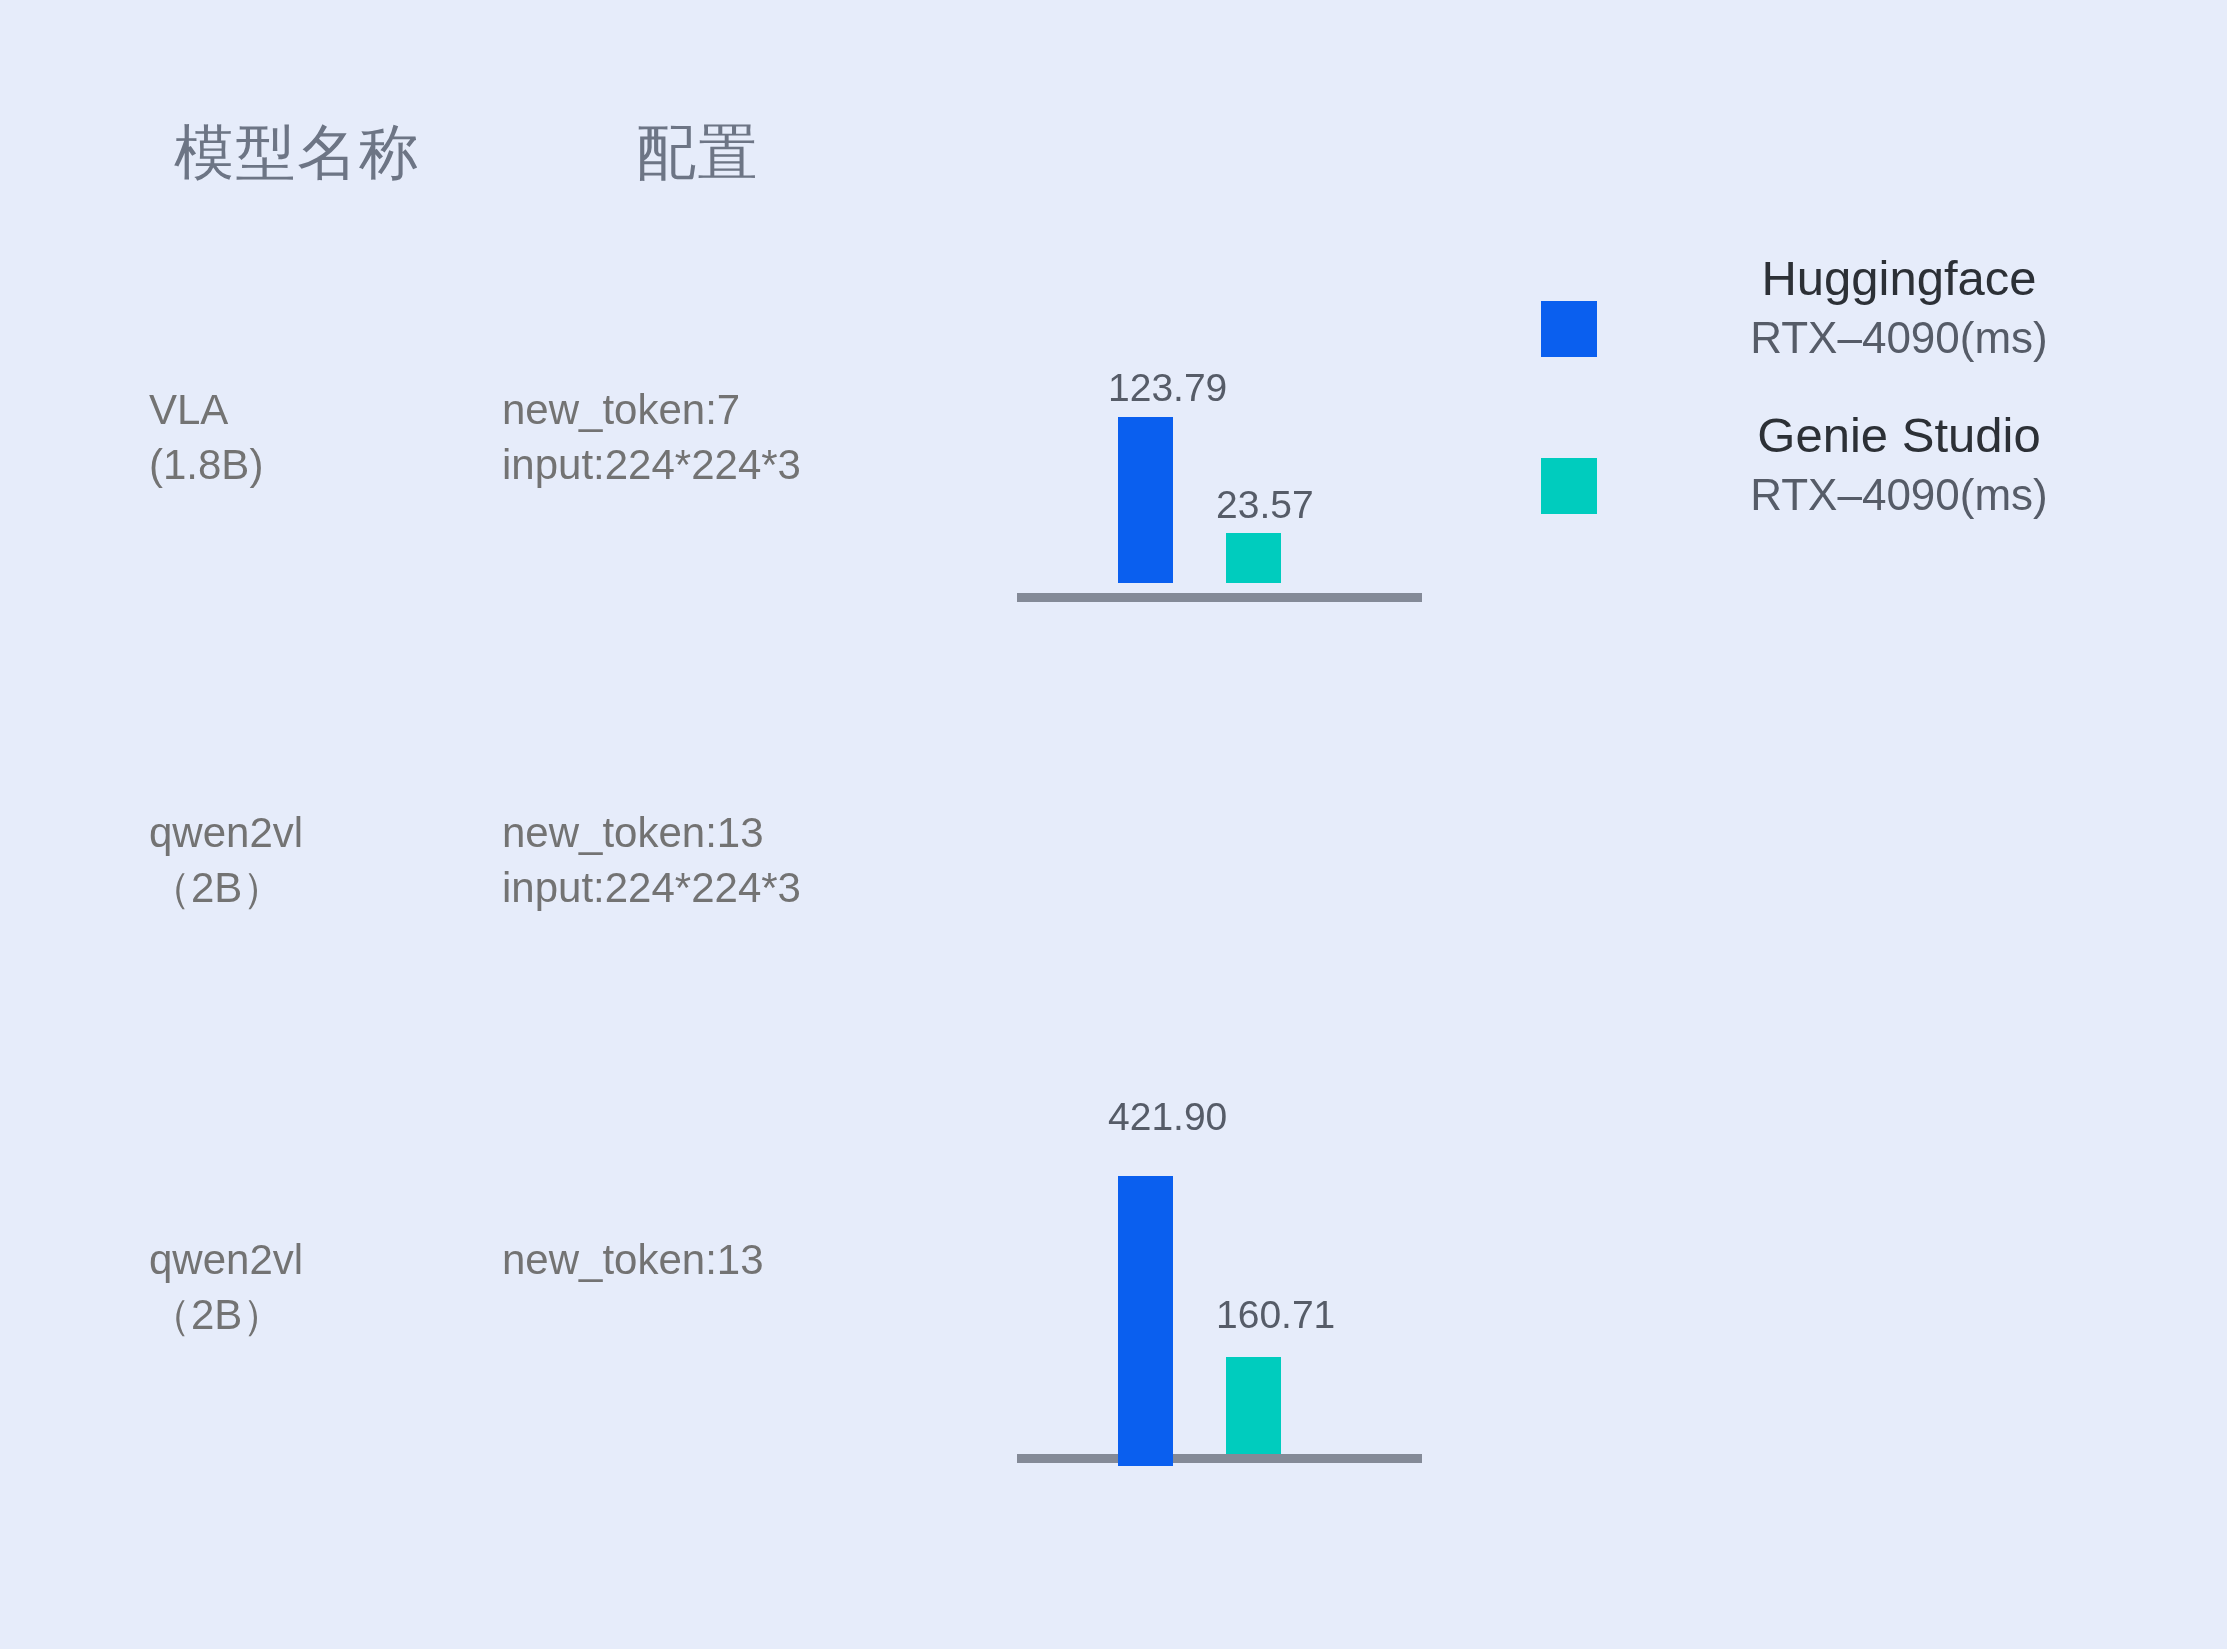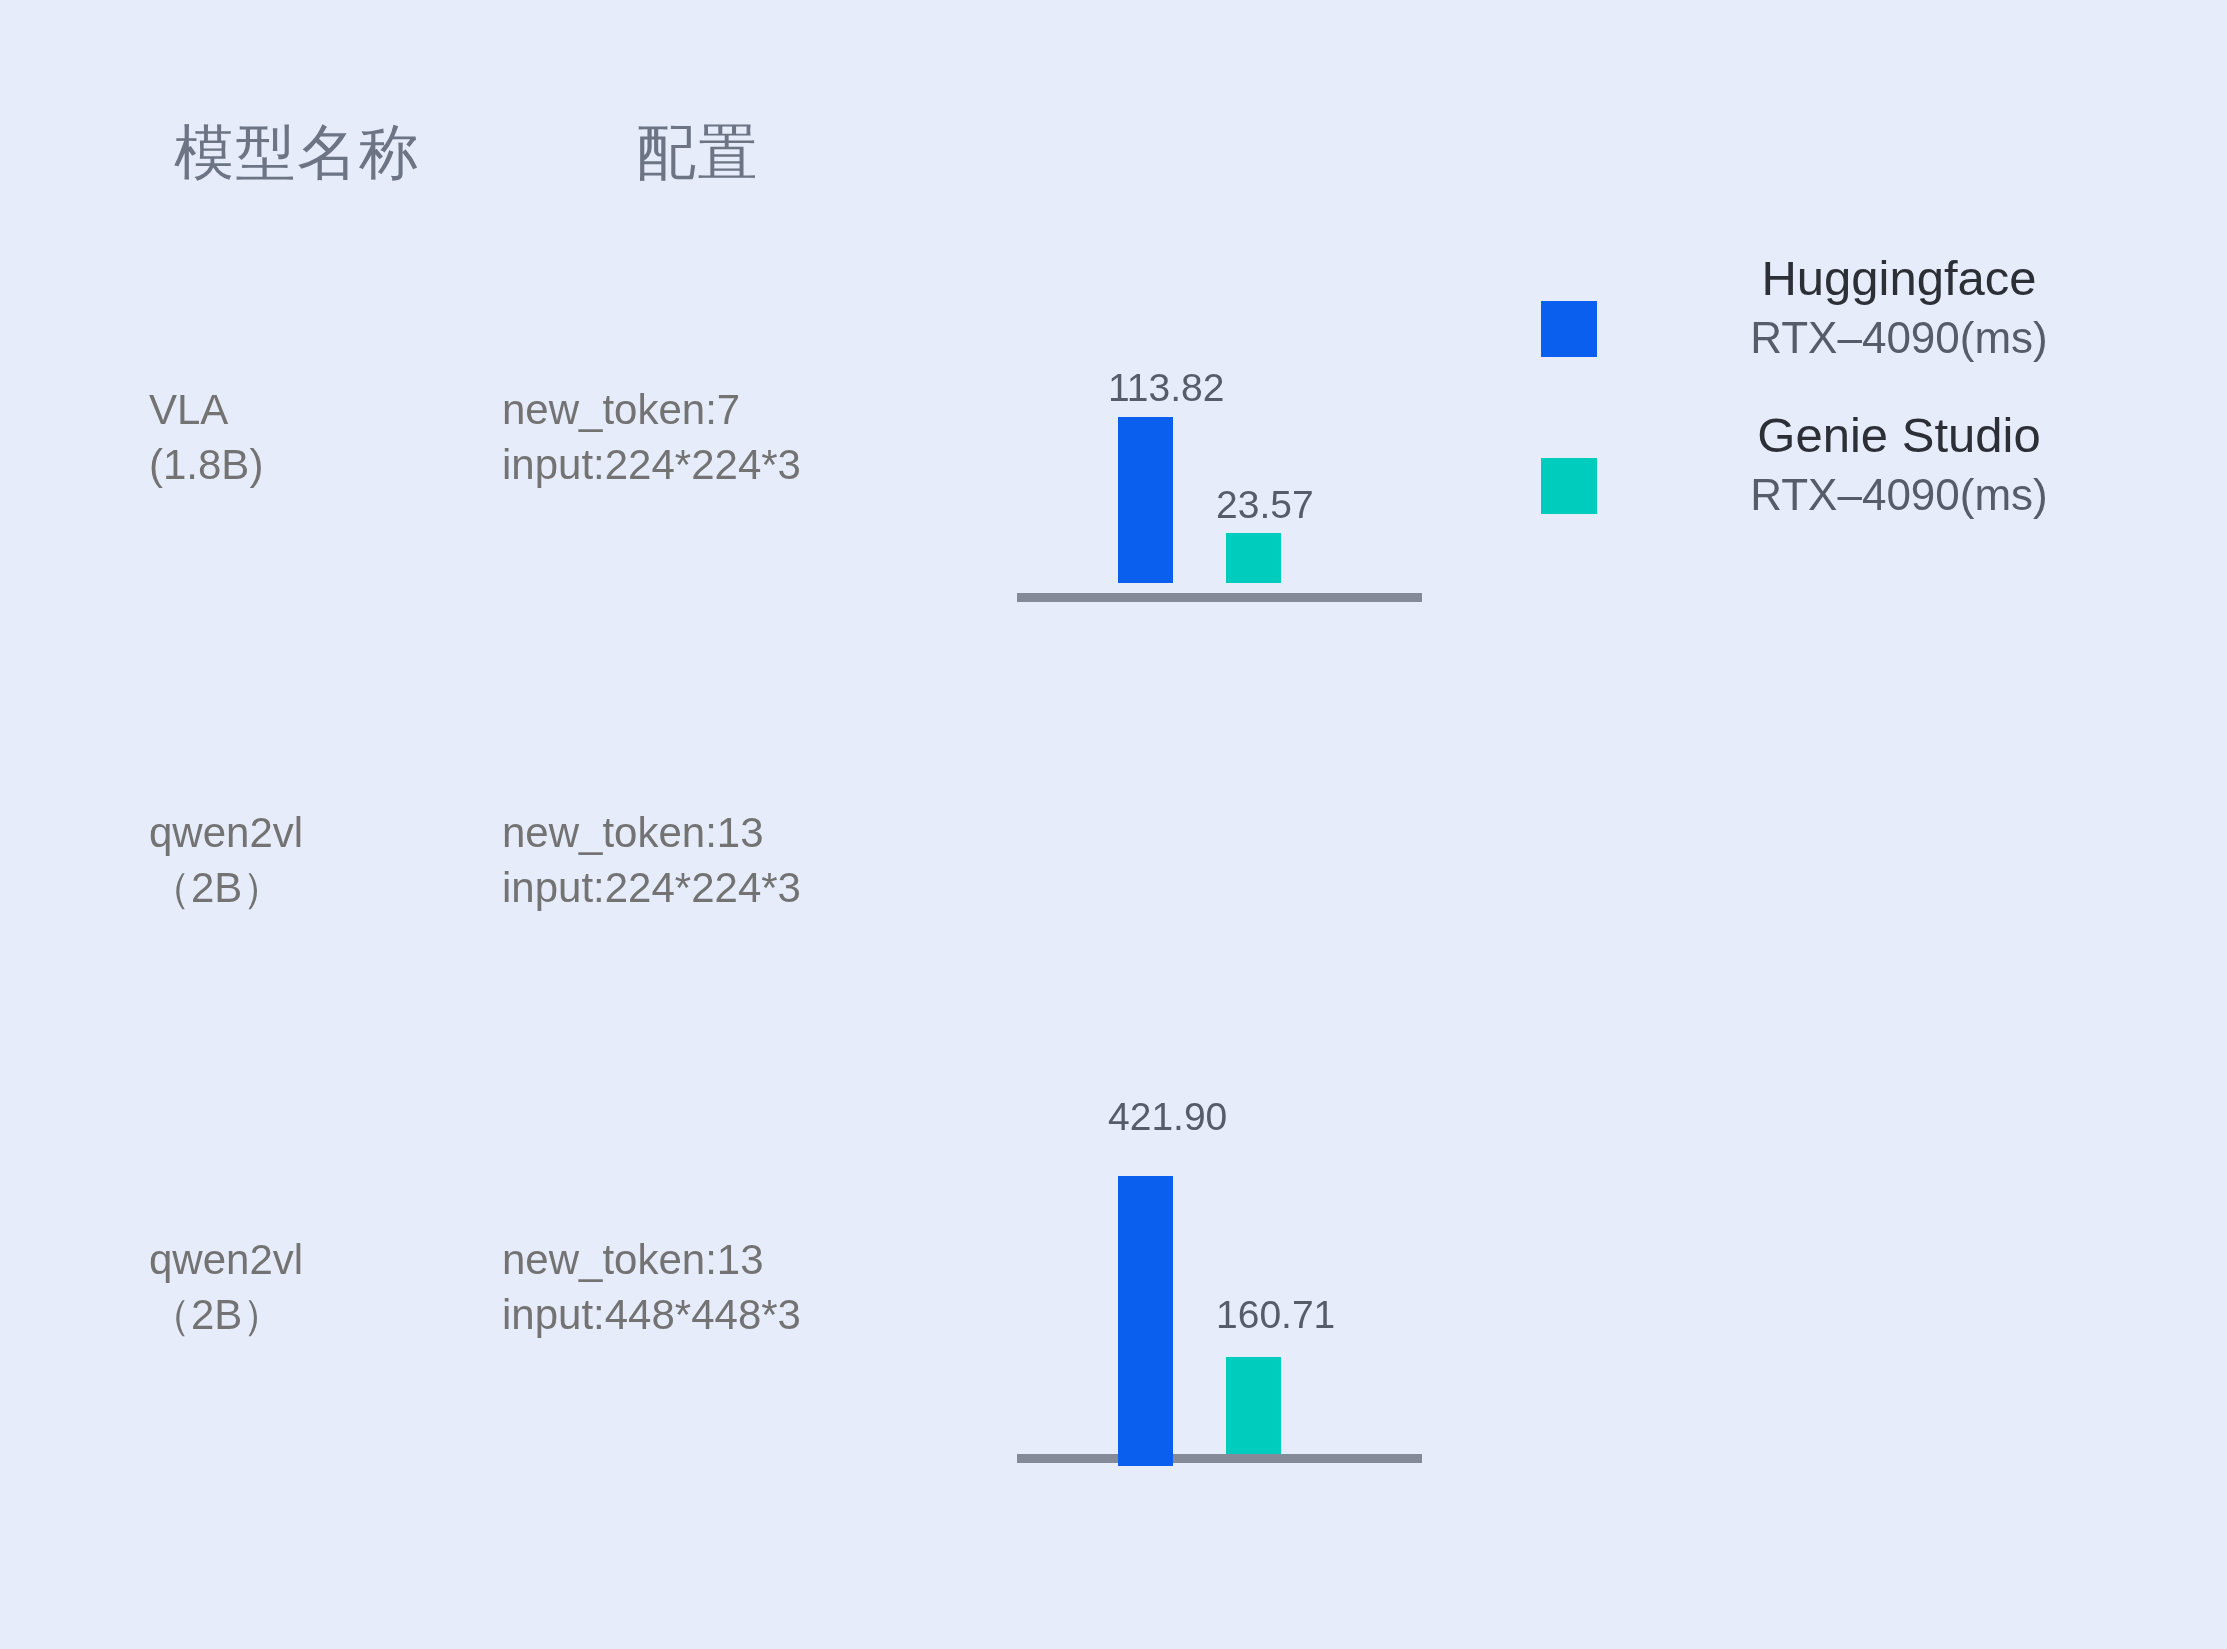--- a/index.html
+++ b/index.html
@@ -166,21 +166,21 @@
       <span class="label-line">new_token:7</span>
       <span class="label-line">input:224*224*3</span>
     </div>
 
     <div class="plot">
       <div class="baseline" style="top:303px;"></div>
 
       <div class="bar bar-hf" style="height:166px; bottom:44px;"></div>
       <div class="bar bar-gs" style="height:50px; bottom:44px;"></div>
 
-      <div class="bar-value" style="left:91px; top:78px;">113.82</div>
+      <div class="bar-value" style="left:91px; top:78px;">123.79</div>
       <div class="bar-value" style="left:199px; top:195px;">23.57</div>
     </div>
   </div>
 
   <div class="row" id="row-1">
     <div class="label-model" style="top:92px;">
       <span class="label-line">qwen2vl</span>
       <span class="label-line">（2B）</span>
     </div>
     <div class="label-config" style="top:92px;">
@@ -190,21 +190,20 @@
 
   </div>
 
   <div class="row" id="row-2">
     <div class="label-model" style="top:135px;">
       <span class="label-line">qwen2vl</span>
       <span class="label-line">（2B）</span>
     </div>
     <div class="label-config" style="top:135px;">
       <span class="label-line">new_token:13</span>
-      <span class="label-line">input:448*448*3</span>
     </div>
 
     <div class="plot">
       <div class="baseline" style="top:357px;"></div>
 
       <div class="bar bar-hf" style="height:290px; bottom:23.5px;"></div>
       <div class="bar bar-gs" style="height:97px; bottom:35px;"></div>
 
       <div class="bar-value" style="left:91px; top:0px;">421.90</div>
       <div class="bar-value" style="left:199px; top:198px;">160.71</div>

